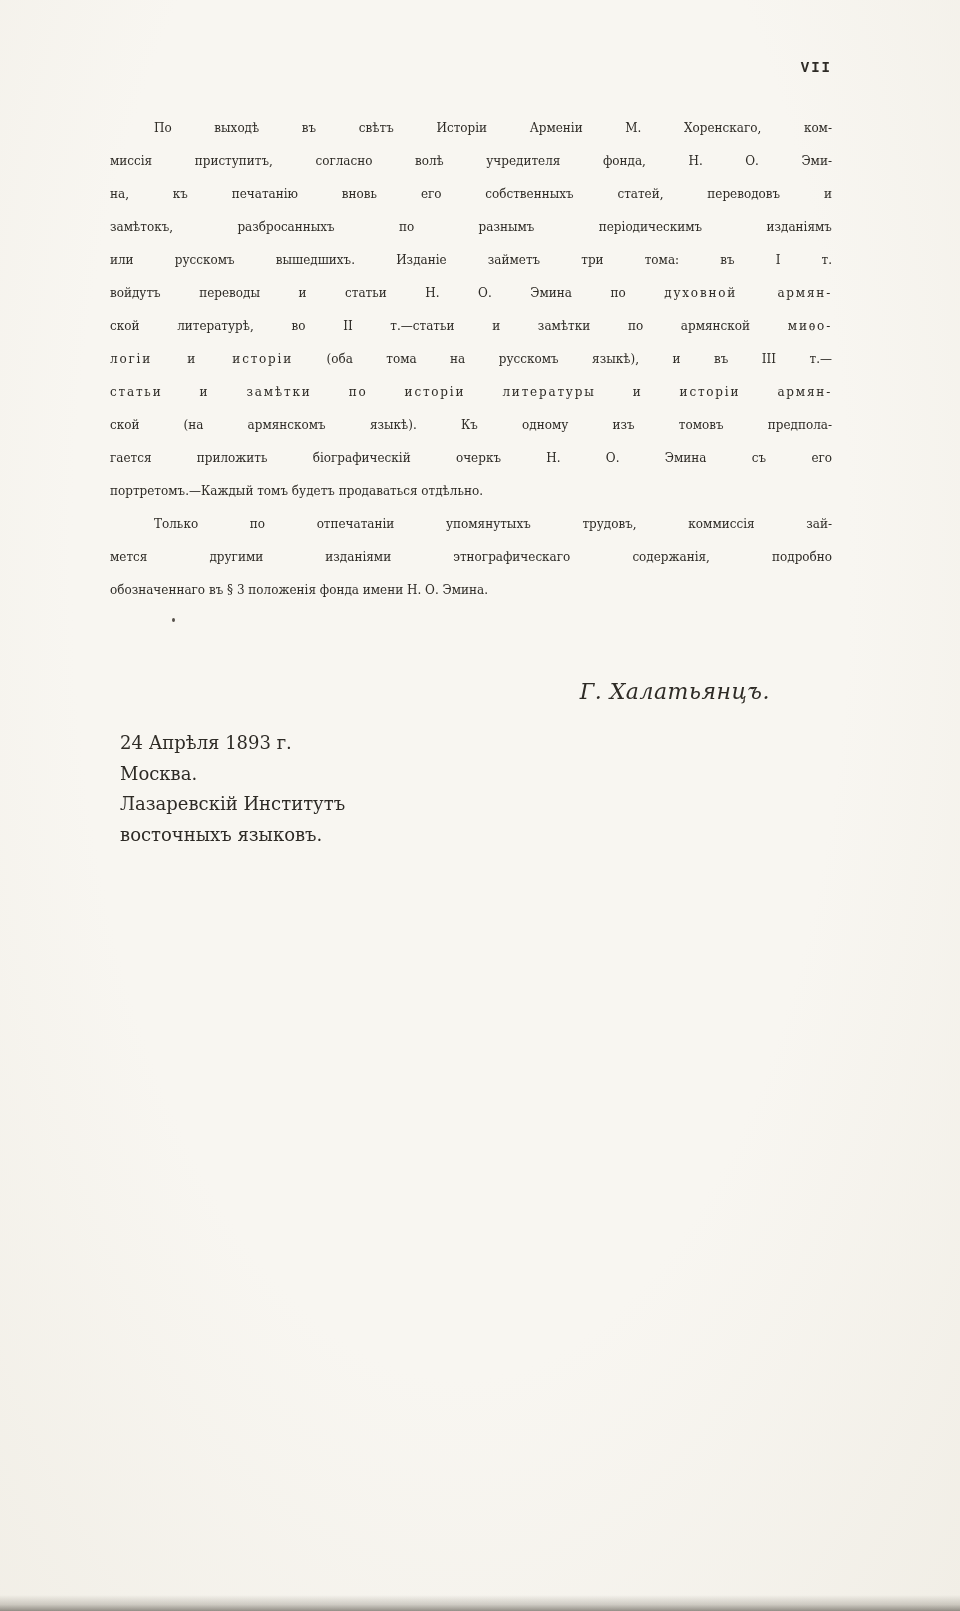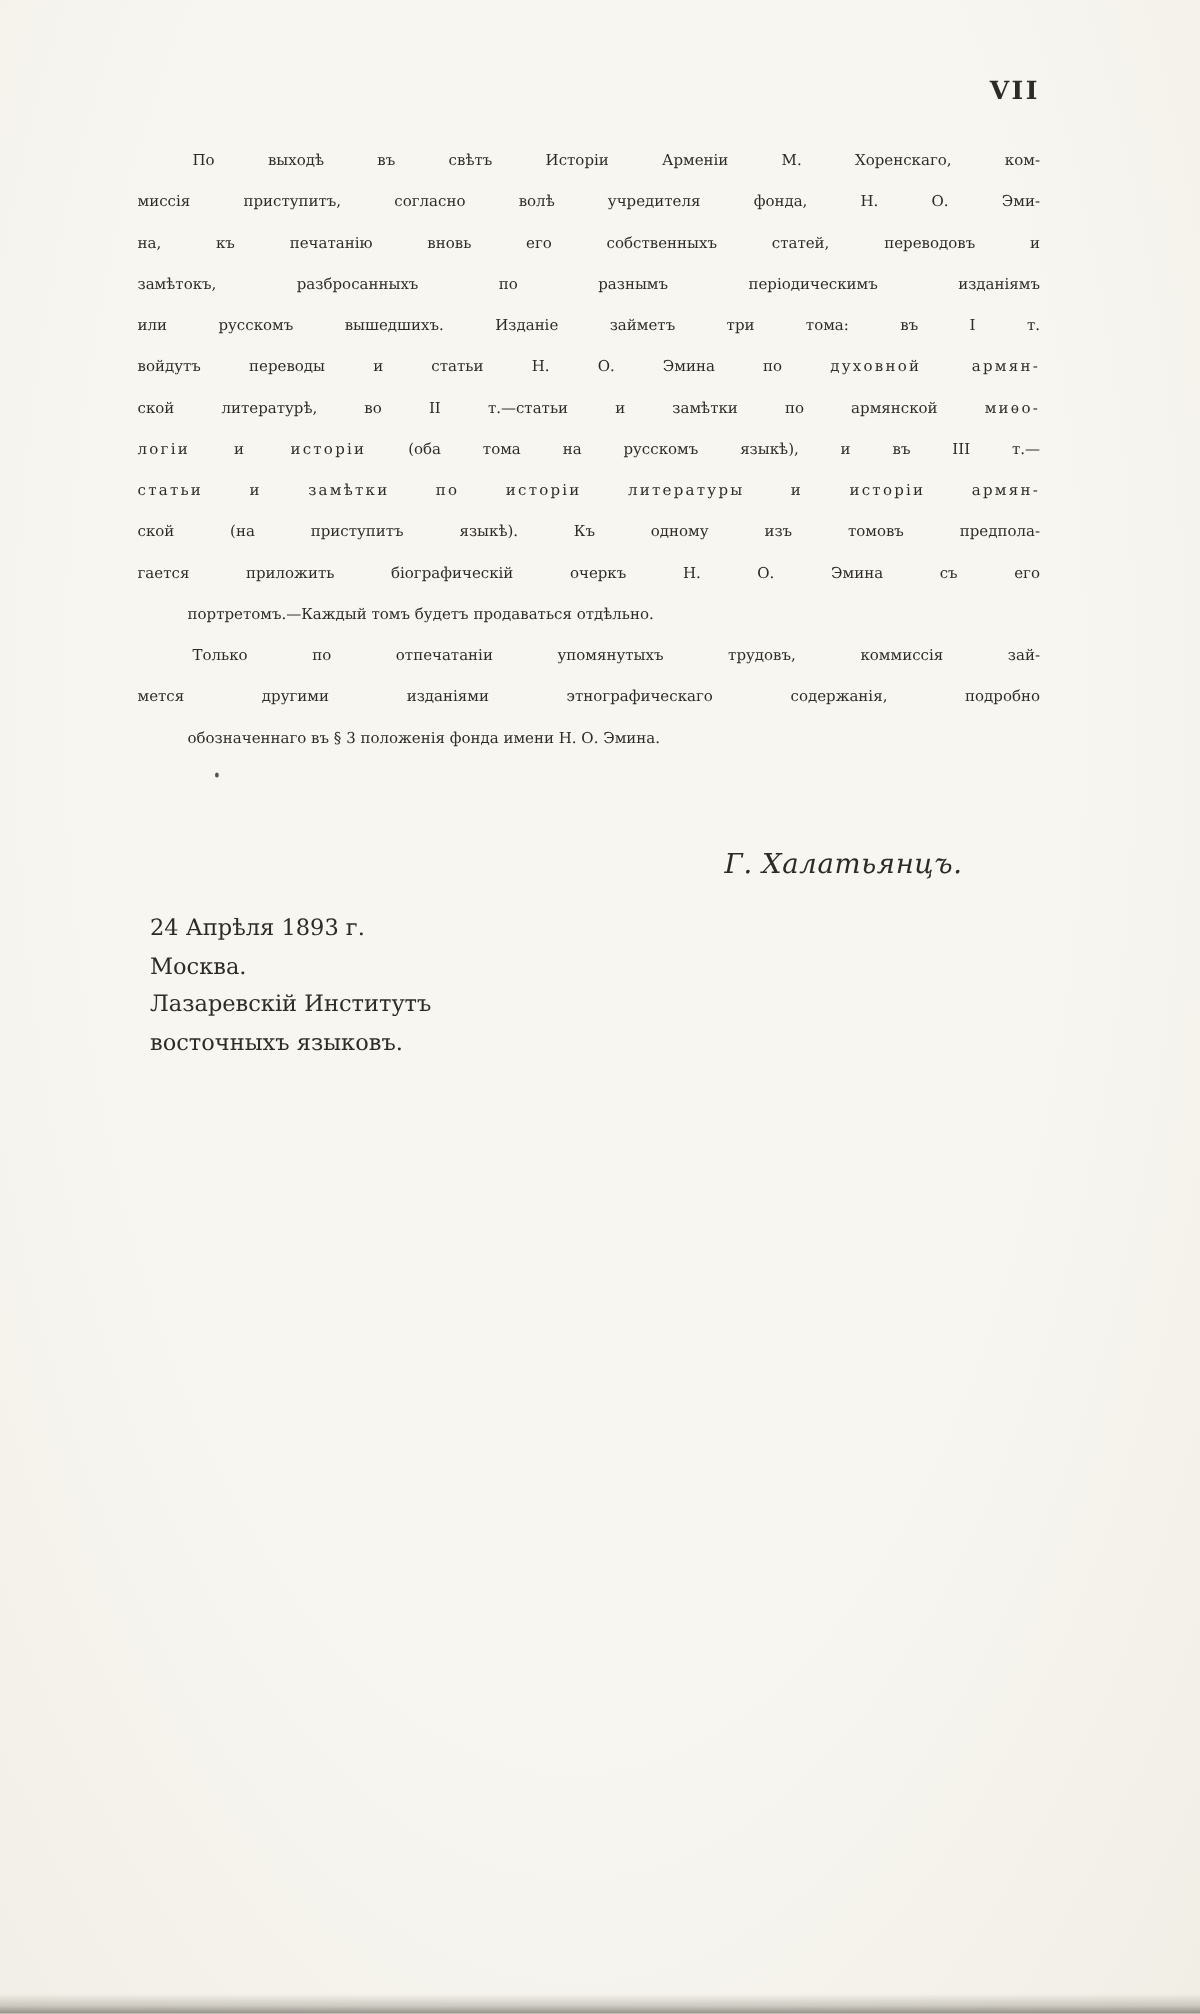--- a/index.html
+++ b/index.html
@@ -12,28 +12,28 @@
   .paper{
     position:absolute;inset:0;
     background:radial-gradient(ellipse at 48% 35%, #f8f6f1 55%, #f1eee6 100%);
   }
   .scan-bottom{
     position:absolute;left:0;right:0;bottom:0;height:16px;
     background:linear-gradient(to bottom, rgba(0,0,0,0), rgba(104,98,86,0.28) 60%, rgba(66,61,52,0.55));
   }
   .page-number{
     position:absolute;top:60px;right:128px;
-    font-size:20px;font-weight:bold;letter-spacing:2px;
+    font-size:14px;font-weight:bold;letter-spacing:2px;font-family:Liberation Mono, monospace;
   }
   .content{position:absolute;top:112px;left:110px;width:722px;}
   .line{
     font-size:12px;line-height:33px;
     text-align:justify;text-align-last:justify;
   }
-  .line.last{text-align-last:left;margin-left:40px;}
+  .line.last{text-align-last:left;}
   .line.indent{text-indent:44px;}
   .sp{letter-spacing:1.8px;}
   .signature{
     margin-top:68px;padding-right:62px;
     text-align:right;font-style:italic;
     font-size:22px;line-height:33px;letter-spacing:0.5px;
   }
   .colophon{
     margin-top:20px;margin-left:10px;width:235px;
     font-size:18px;line-height:30.5px;
@@ -55,21 +55,21 @@
   <div>
     <div class="line indent"><span>По выходѣ въ свѣтъ Исторіи Арменіи М. Хоренскаго, ком-</span><span class="sp"></span><span></span></div>
     <div class="line"><span>миссія приступитъ, согласно волѣ учредителя фонда, Н. О. Эми-</span><span class="sp"></span><span></span></div>
     <div class="line"><span>на, къ печатанію вновь его собственныхъ статей, переводовъ и</span><span class="sp"></span><span></span></div>
     <div class="line"><span>замѣтокъ, разбросанныхъ по разнымъ періодическимъ изданіямъ</span><span class="sp"></span><span></span></div>
     <div class="line"><span>или русскомъ вышедшихъ. Изданіе займетъ три тома: въ I т.</span><span class="sp"></span><span></span></div>
     <div class="line"><span>войдутъ переводы и статьи Н. О. Эмина по </span><span class="sp">духовной армян-</span><span></span></div>
     <div class="line"><span>ской литературѣ, во II т.—статьи и замѣтки по армянской </span><span class="sp">миѳо-</span><span></span></div>
     <div class="line"><span></span><span class="sp">логіи и исторіи</span><span> (оба тома на русскомъ языкѣ), и въ III т.—</span></div>
     <div class="line"><span></span><span class="sp">статьи и замѣтки по исторіи литературы и исторіи армян-</span><span></span></div>
-    <div class="line"><span>ской (на приступитъ языкѣ). Къ одному изъ томовъ предпола-</span><span class="sp"></span><span></span></div>
+    <div class="line"><span>ской (на армянскомъ языкѣ). Къ одному изъ томовъ предпола-</span><span class="sp"></span><span></span></div>
     <div class="line"><span>гается приложить біографическій очеркъ Н. О. Эмина съ его</span><span class="sp"></span><span></span></div>
     <div class="line last"><span>портретомъ.—Каждый томъ будетъ продаваться отдѣльно.</span><span class="sp"></span><span></span></div>
   </div>
 
   <div>
     <div class="line indent"><span>Только по отпечатаніи упомянутыхъ трудовъ, коммиссія зай-</span></div>
     <div class="line"><span>мется другими изданіями этнографическаго содержанія, подробно</span></div>
     <div class="line last"><span>обозначеннаго въ § 3 положенія фонда имени Н. О. Эмина.</span></div>
   </div>
 

